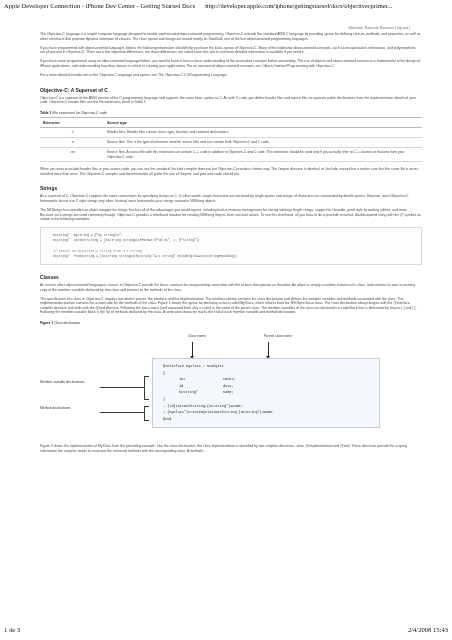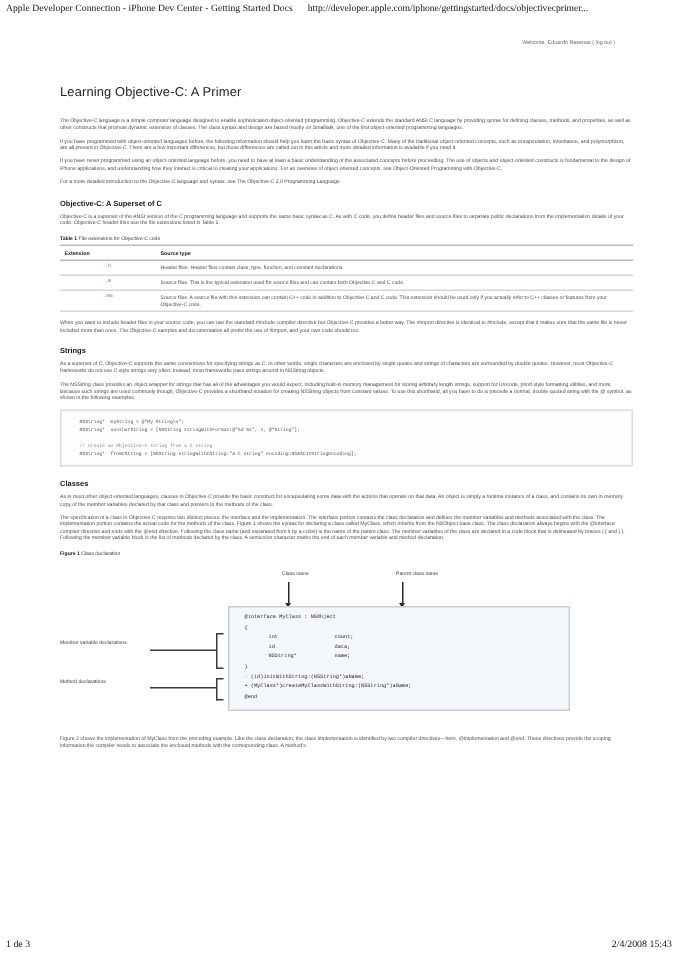--- a/index.html
+++ b/index.html
@@ -130,21 +130,20 @@
   <span class="ph-title">Apple Developer Connection - iPhone Dev Center - Getting Started Docs</span>
   <span class="ph-url">http://developer.apple.com/iphone/gettingstarted/docs/objectivecprimer...</span>
 </div>
 
 <div class="page">
 
   <div class="welcome-bar">
     <span>Welcome, Eduardo Rasenas ( log out )</span>
   </div>
 
-  <h1 class="doc-title">Learning Objective-C: A Primer</h1>
 
   <p class="body">The Objective-C language is a simple computer language designed to enable sophisticated object-oriented programming. Objective-C extends the standard ANSI C language by providing syntax for defining classes, methods, and properties, as well as other constructs that promote dynamic extension of classes. The class syntax and design are based mostly on Smalltalk, one of the first object-oriented programming languages.</p>
   <p class="body">If you have programmed with object-oriented languages before, the following information should help you learn the basic syntax of Objective-C. Many of the traditional object-oriented concepts, such as encapsulation, inheritance, and polymorphism, are all present in Objective-C. There are a few important differences, but those differences are called out in this article and more detailed information is available if you need it.</p>
   <p class="body">If you have never programmed using an object-oriented language before, you need to have at least a basic understanding of the associated concepts before proceeding. The use of objects and object-oriented constructs is fundamental to the design of iPhone applications, and understanding how they interact is critical to creating your applications. For an overview of object-oriented concepts, see Object-Oriented Programming with Objective-C.</p>
   <p class="body">For a more detailed introduction to the Objective-C language and syntax, see The Objective-C 2.0 Programming Language.</p>
 
   <h2 class="sec">Objective-C: A Superset of C</h2>
   <p class="body">Objective-C is a superset of the ANSI version of the C programming language and supports the same basic syntax as C. As with C code, you define header files and source files to separate public declarations from the implementation details of your code. Objective-C header files use the file extensions listed in Table 1.</p>
 
   <div class="tbl-cap">

